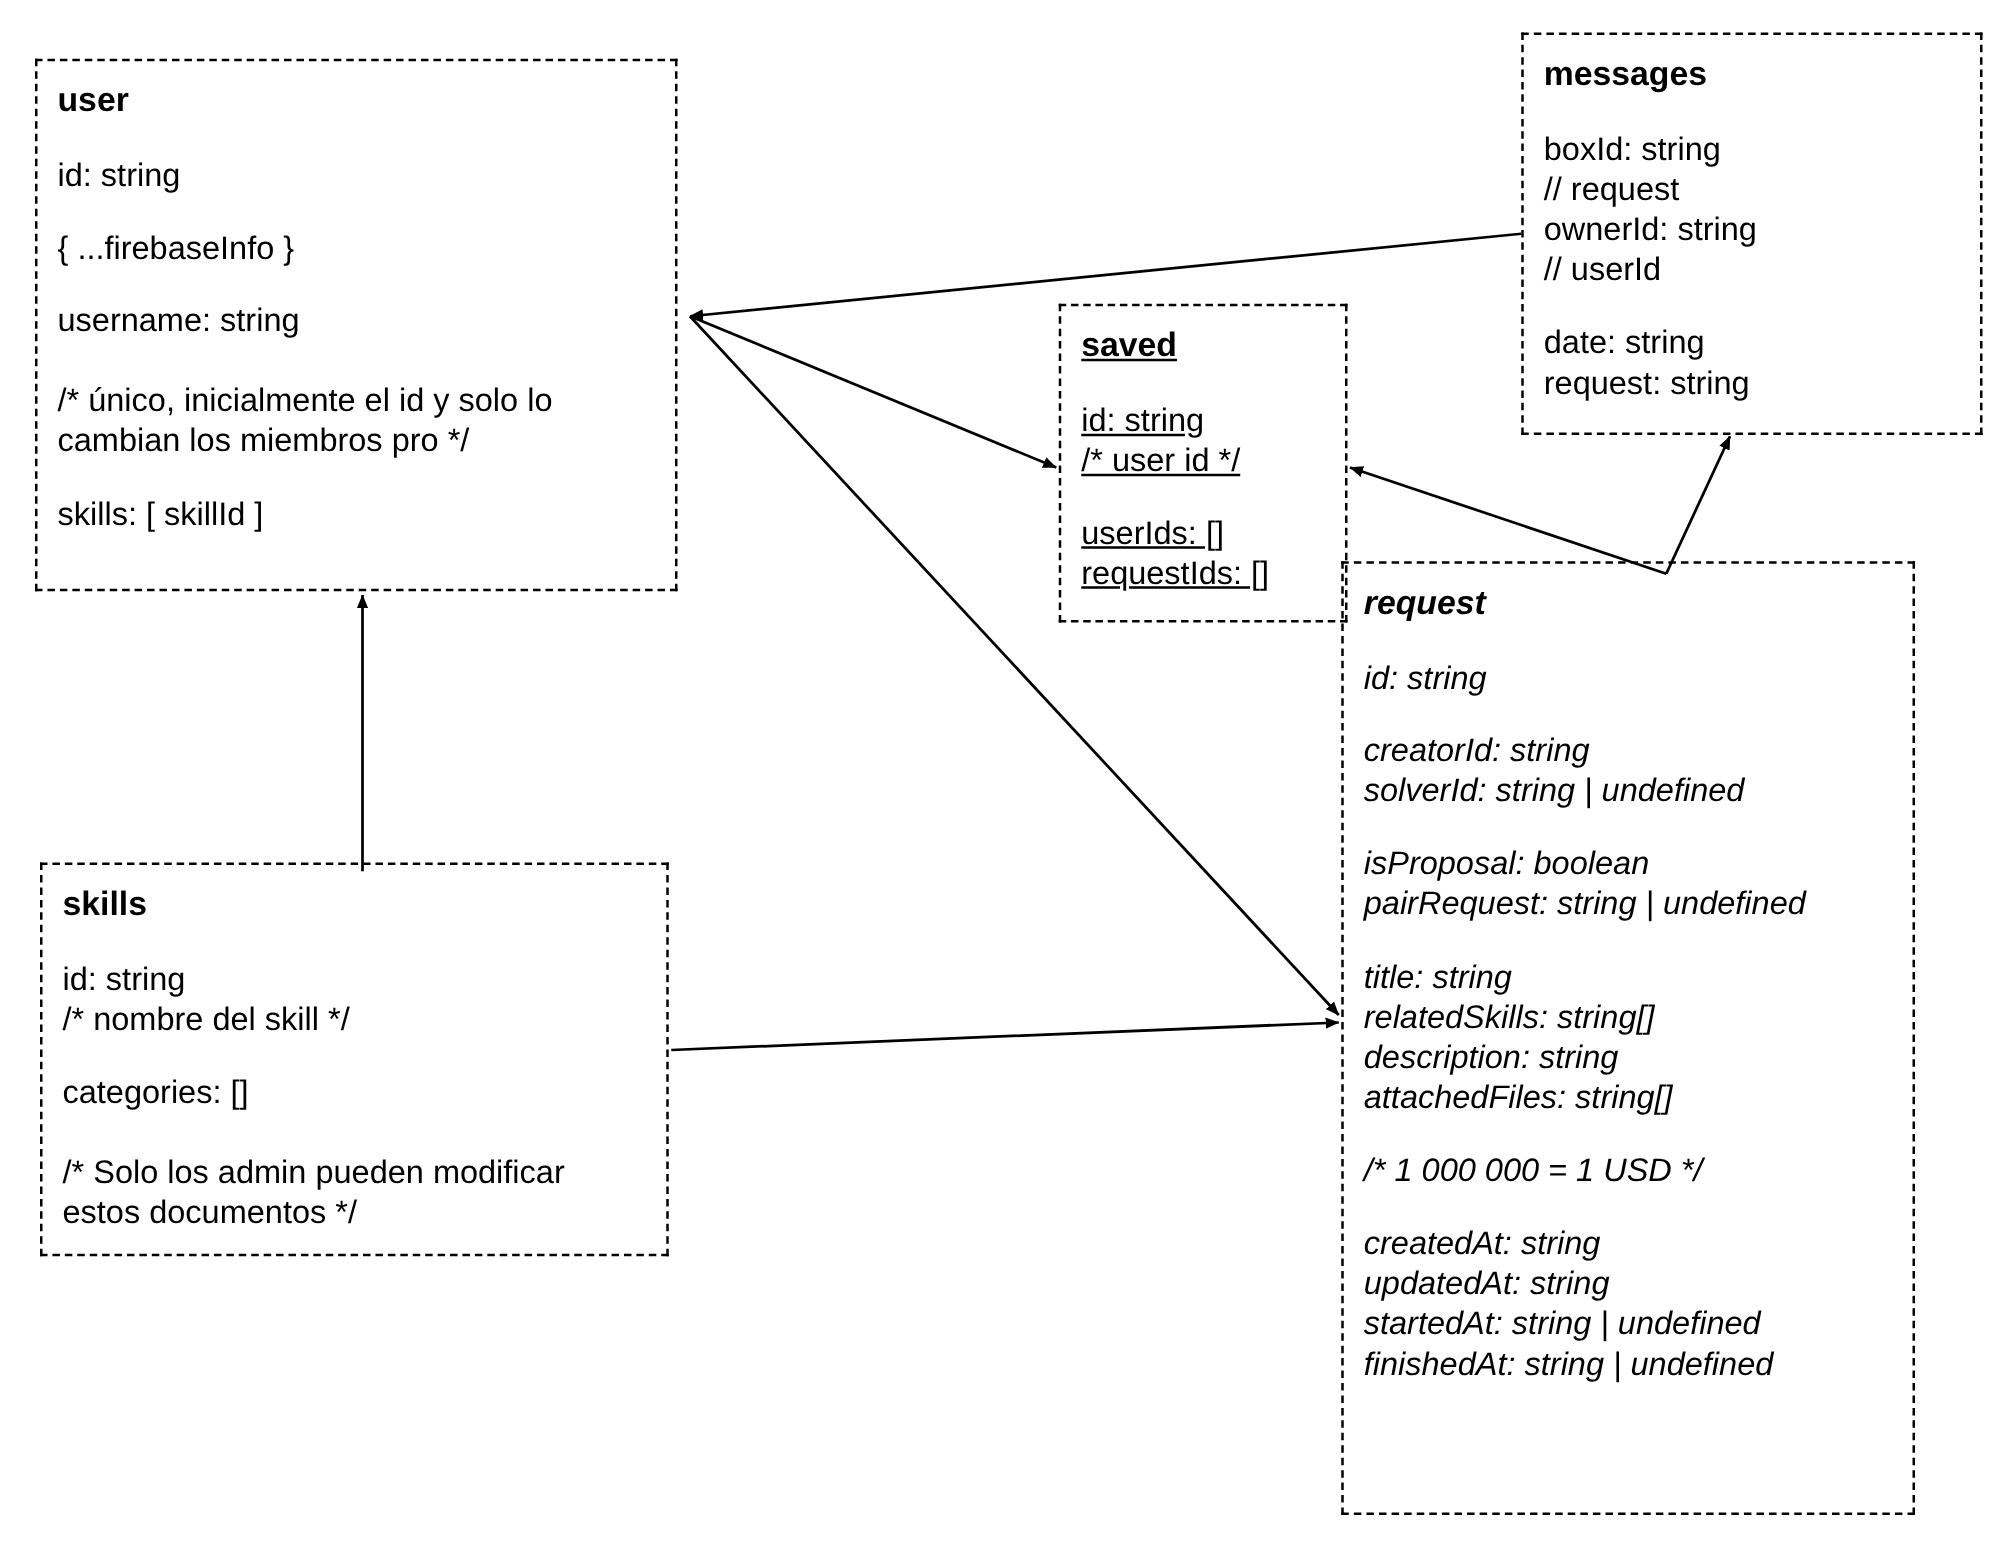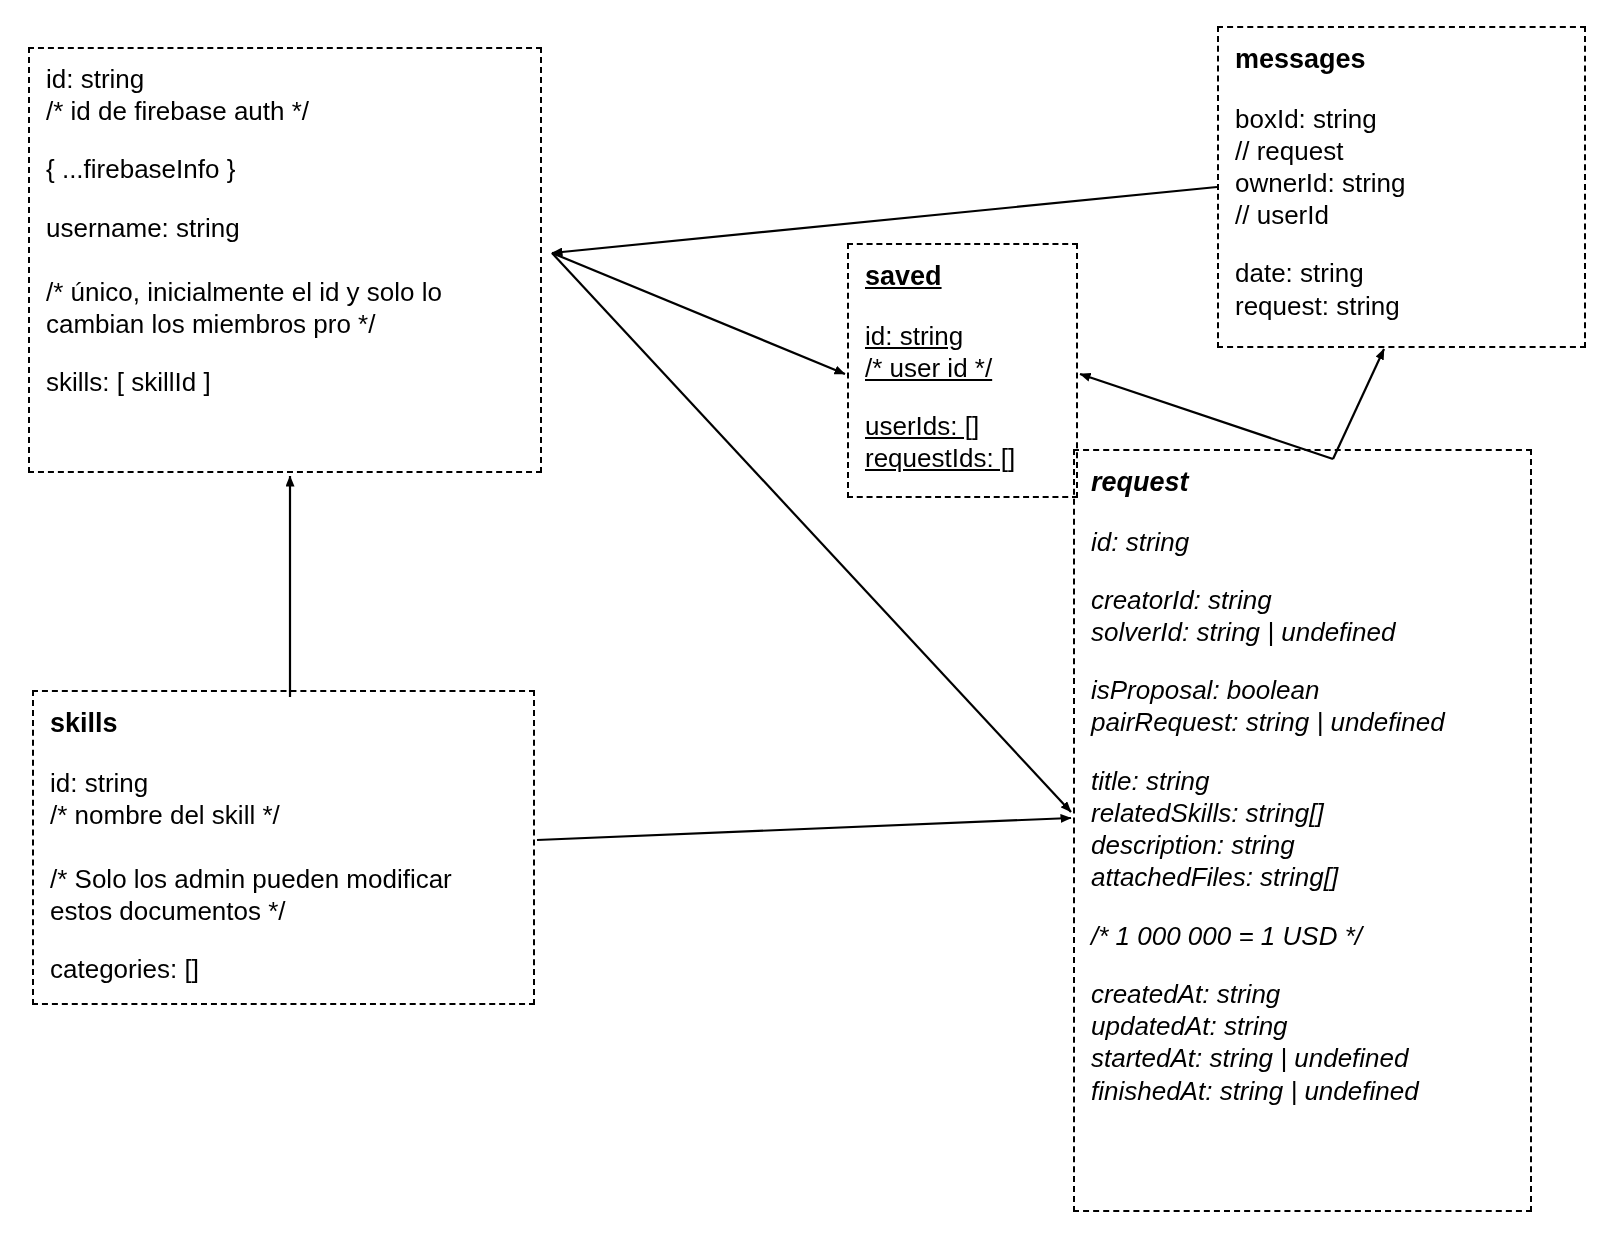--- a/index.html
+++ b/index.html
@@ -71,23 +71,23 @@
         <polyline points="552,253 845,374" stroke="#000000" fill="none" stroke-width="2.2" marker-end="url(#arrowhead)"></polyline>
         <polyline points="552,253 1071,812" stroke="#000000" fill="none" stroke-width="2.2" marker-end="url(#arrowhead)"></polyline>
         <polyline points="1333,459 1080,374" stroke="#000000" fill="none" stroke-width="2.2" marker-end="url(#arrowhead)"></polyline>
         <polyline points="1333,459 1384,349" stroke="#000000" fill="none" stroke-width="2.2" marker-end="url(#arrowhead)"></polyline>
         <polyline points="290,697 290,476" stroke="#000000" fill="none" stroke-width="2.2" marker-end="url(#arrowhead)"></polyline>
         <polyline points="537,840 1071,818" stroke="#000000" fill="none" stroke-width="2.2" marker-end="url(#arrowhead)"></polyline>
       </g>
   </svg>
 
   <div class="entity" style="left: 28px; top: 47px; width: 514px; height: 426px; border-color: rgb(0, 0, 0);">
+    <div class="entity-title">user</div>
     <div class="field-group">
       <div class="field-line">id: string</div>
-      <div class="field-line">/* id de firebase auth */</div>
     </div>
     <div class="field-group">
       <div class="field-line">{ ...firebaseInfo }</div>
     </div>
     <div class="field-group">
       <div class="field-line">username: string</div>
       <div class="field-line wrap">/* único, inicialmente el id y solo lo cambian los miembros pro */</div>
     </div>
     <div class="field-group">
       <div class="field-line">skills: [ skillId ]</div>
@@ -150,20 +150,20 @@
     </div>
   </div>
 
   <div class="entity" style="left: 32px; top: 690px; width: 503px; height: 315px; border-color: rgb(0, 0, 0);">
     <div class="entity-title">skills</div>
     <div class="field-group">
       <div class="field-line">id: string</div>
       <div class="field-line">/* nombre del skill */</div>
     </div>
     <div class="field-group">
-      <div class="field-line wrap">/* Solo los admin pueden modificar estos documentos */</div>
+      <div class="field-line">categories: []</div>
     </div>
     <div class="field-group">
-      <div class="field-line">categories: []</div>
+      <div class="field-line wrap">/* Solo los admin pueden modificar estos documentos */</div>
     </div>
   </div>
 
 </div>
 
 </body></html>

